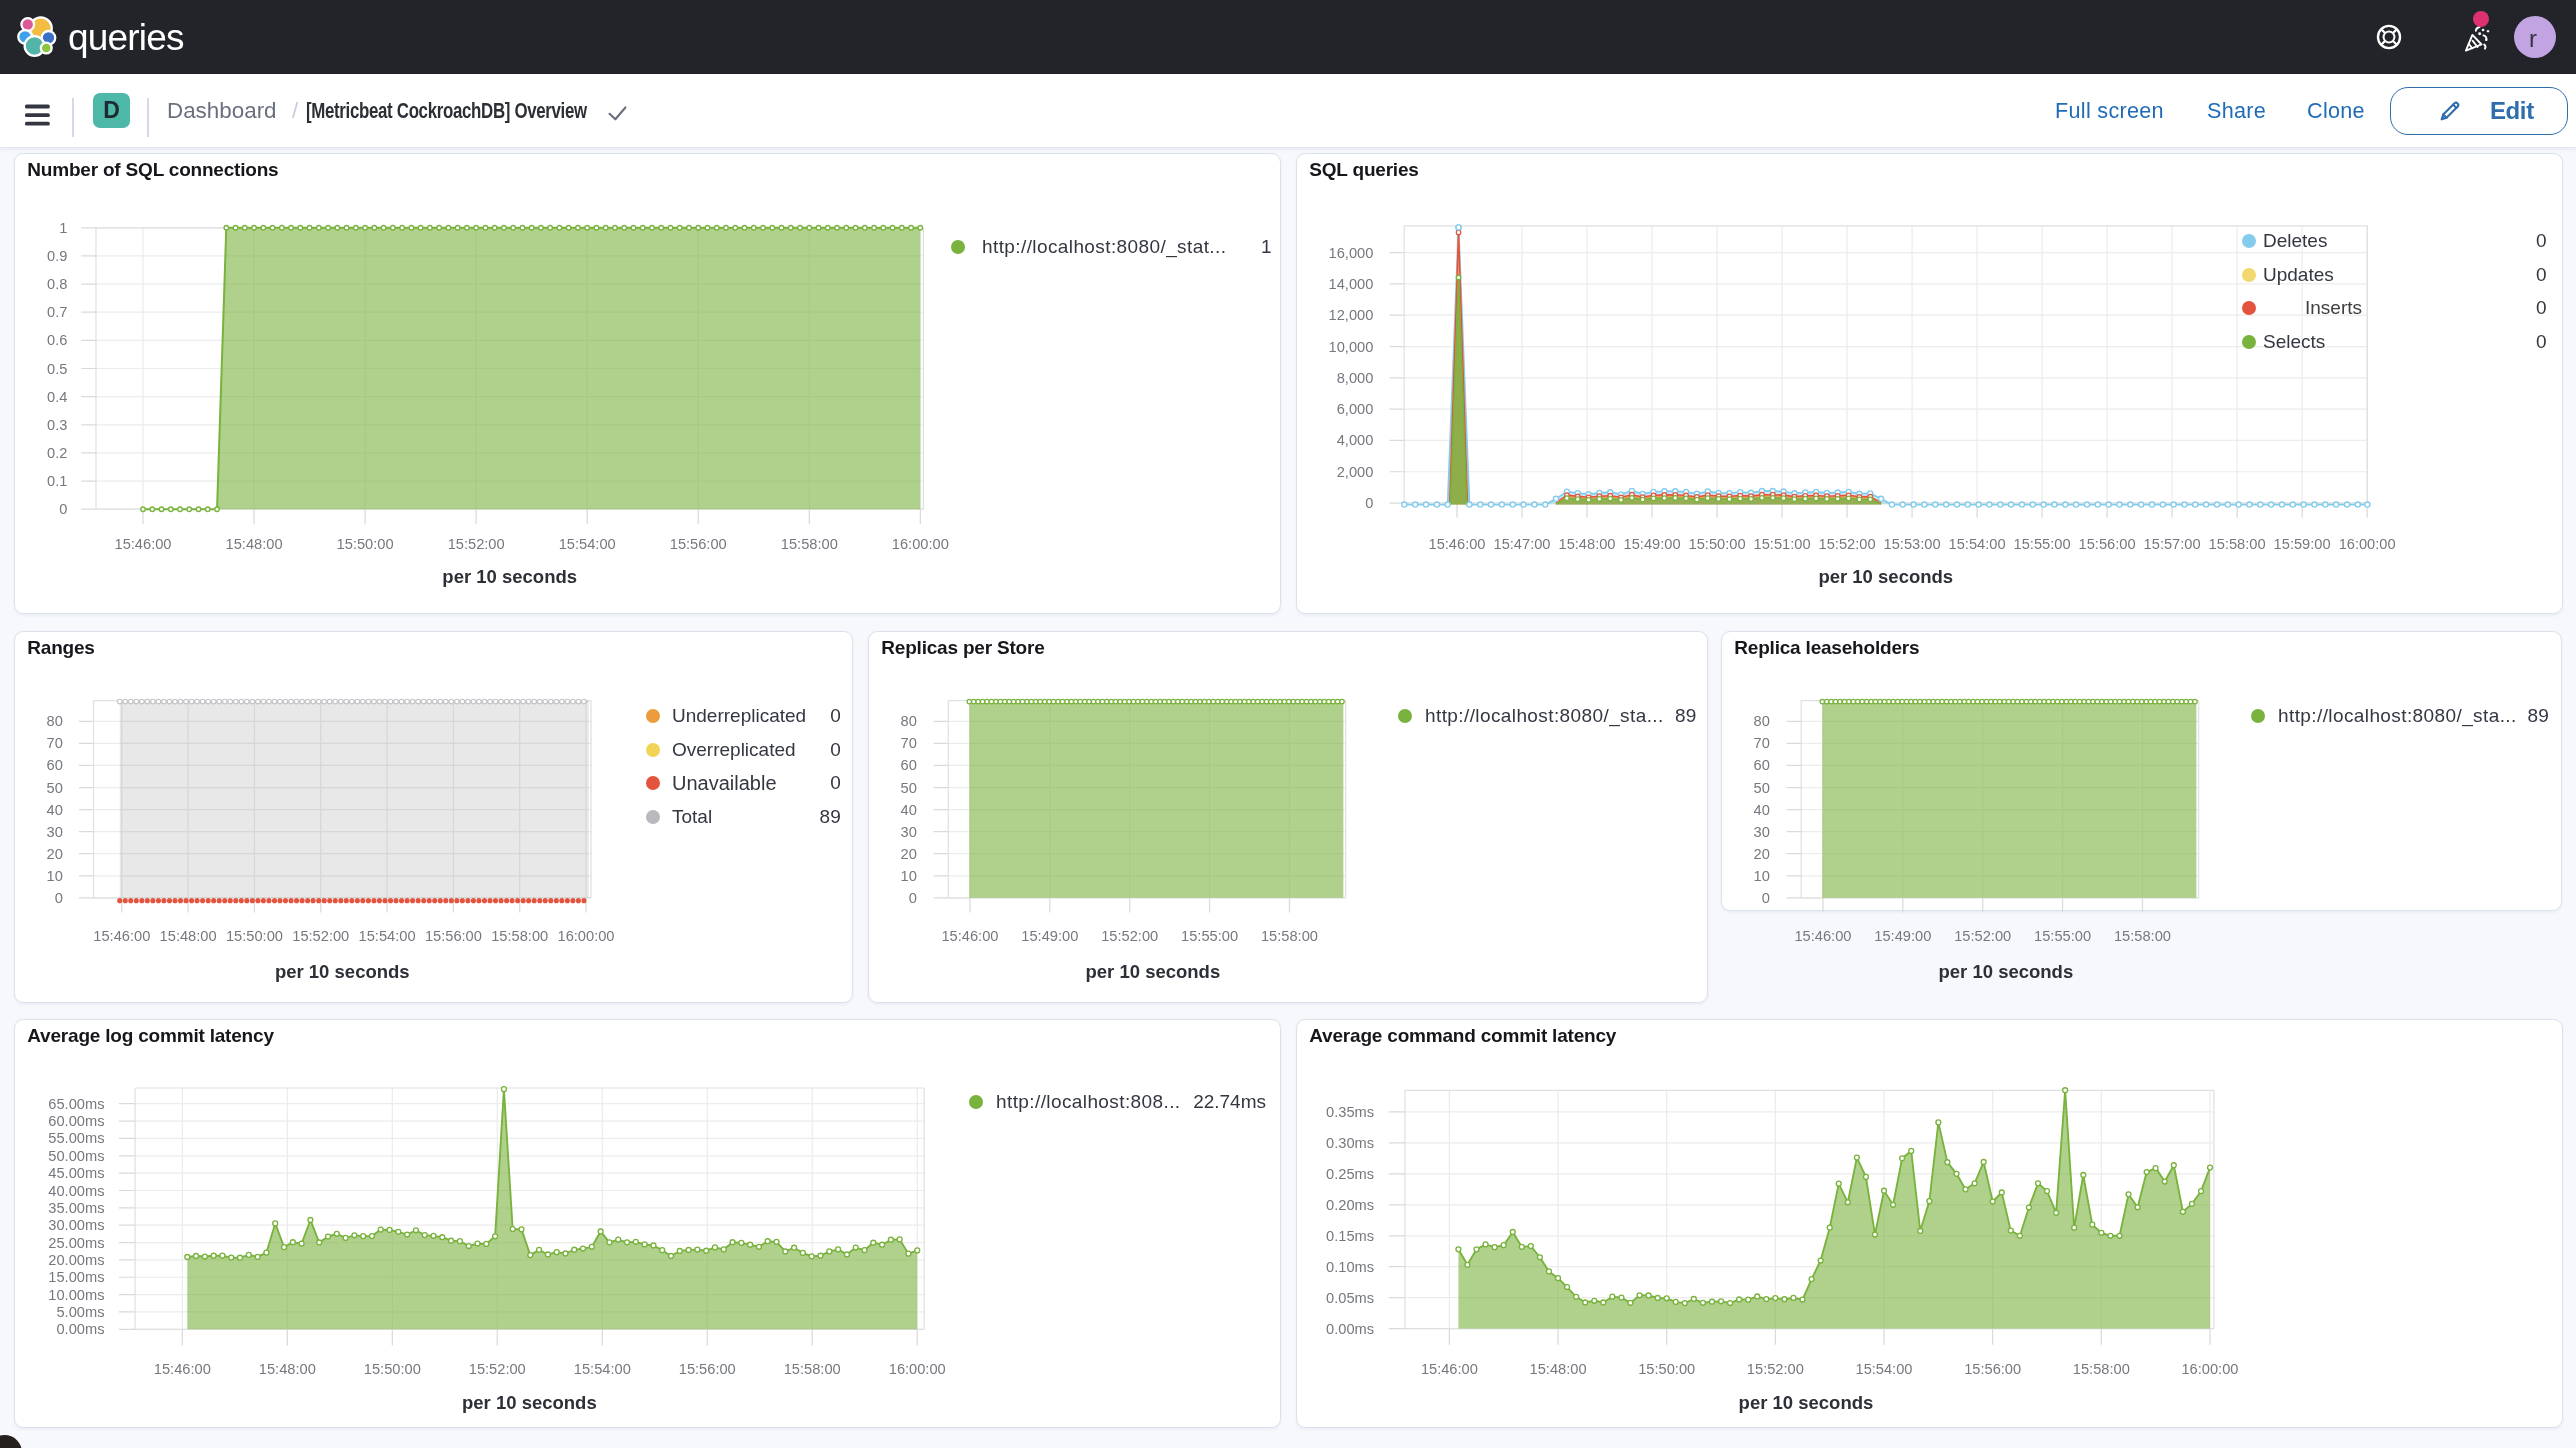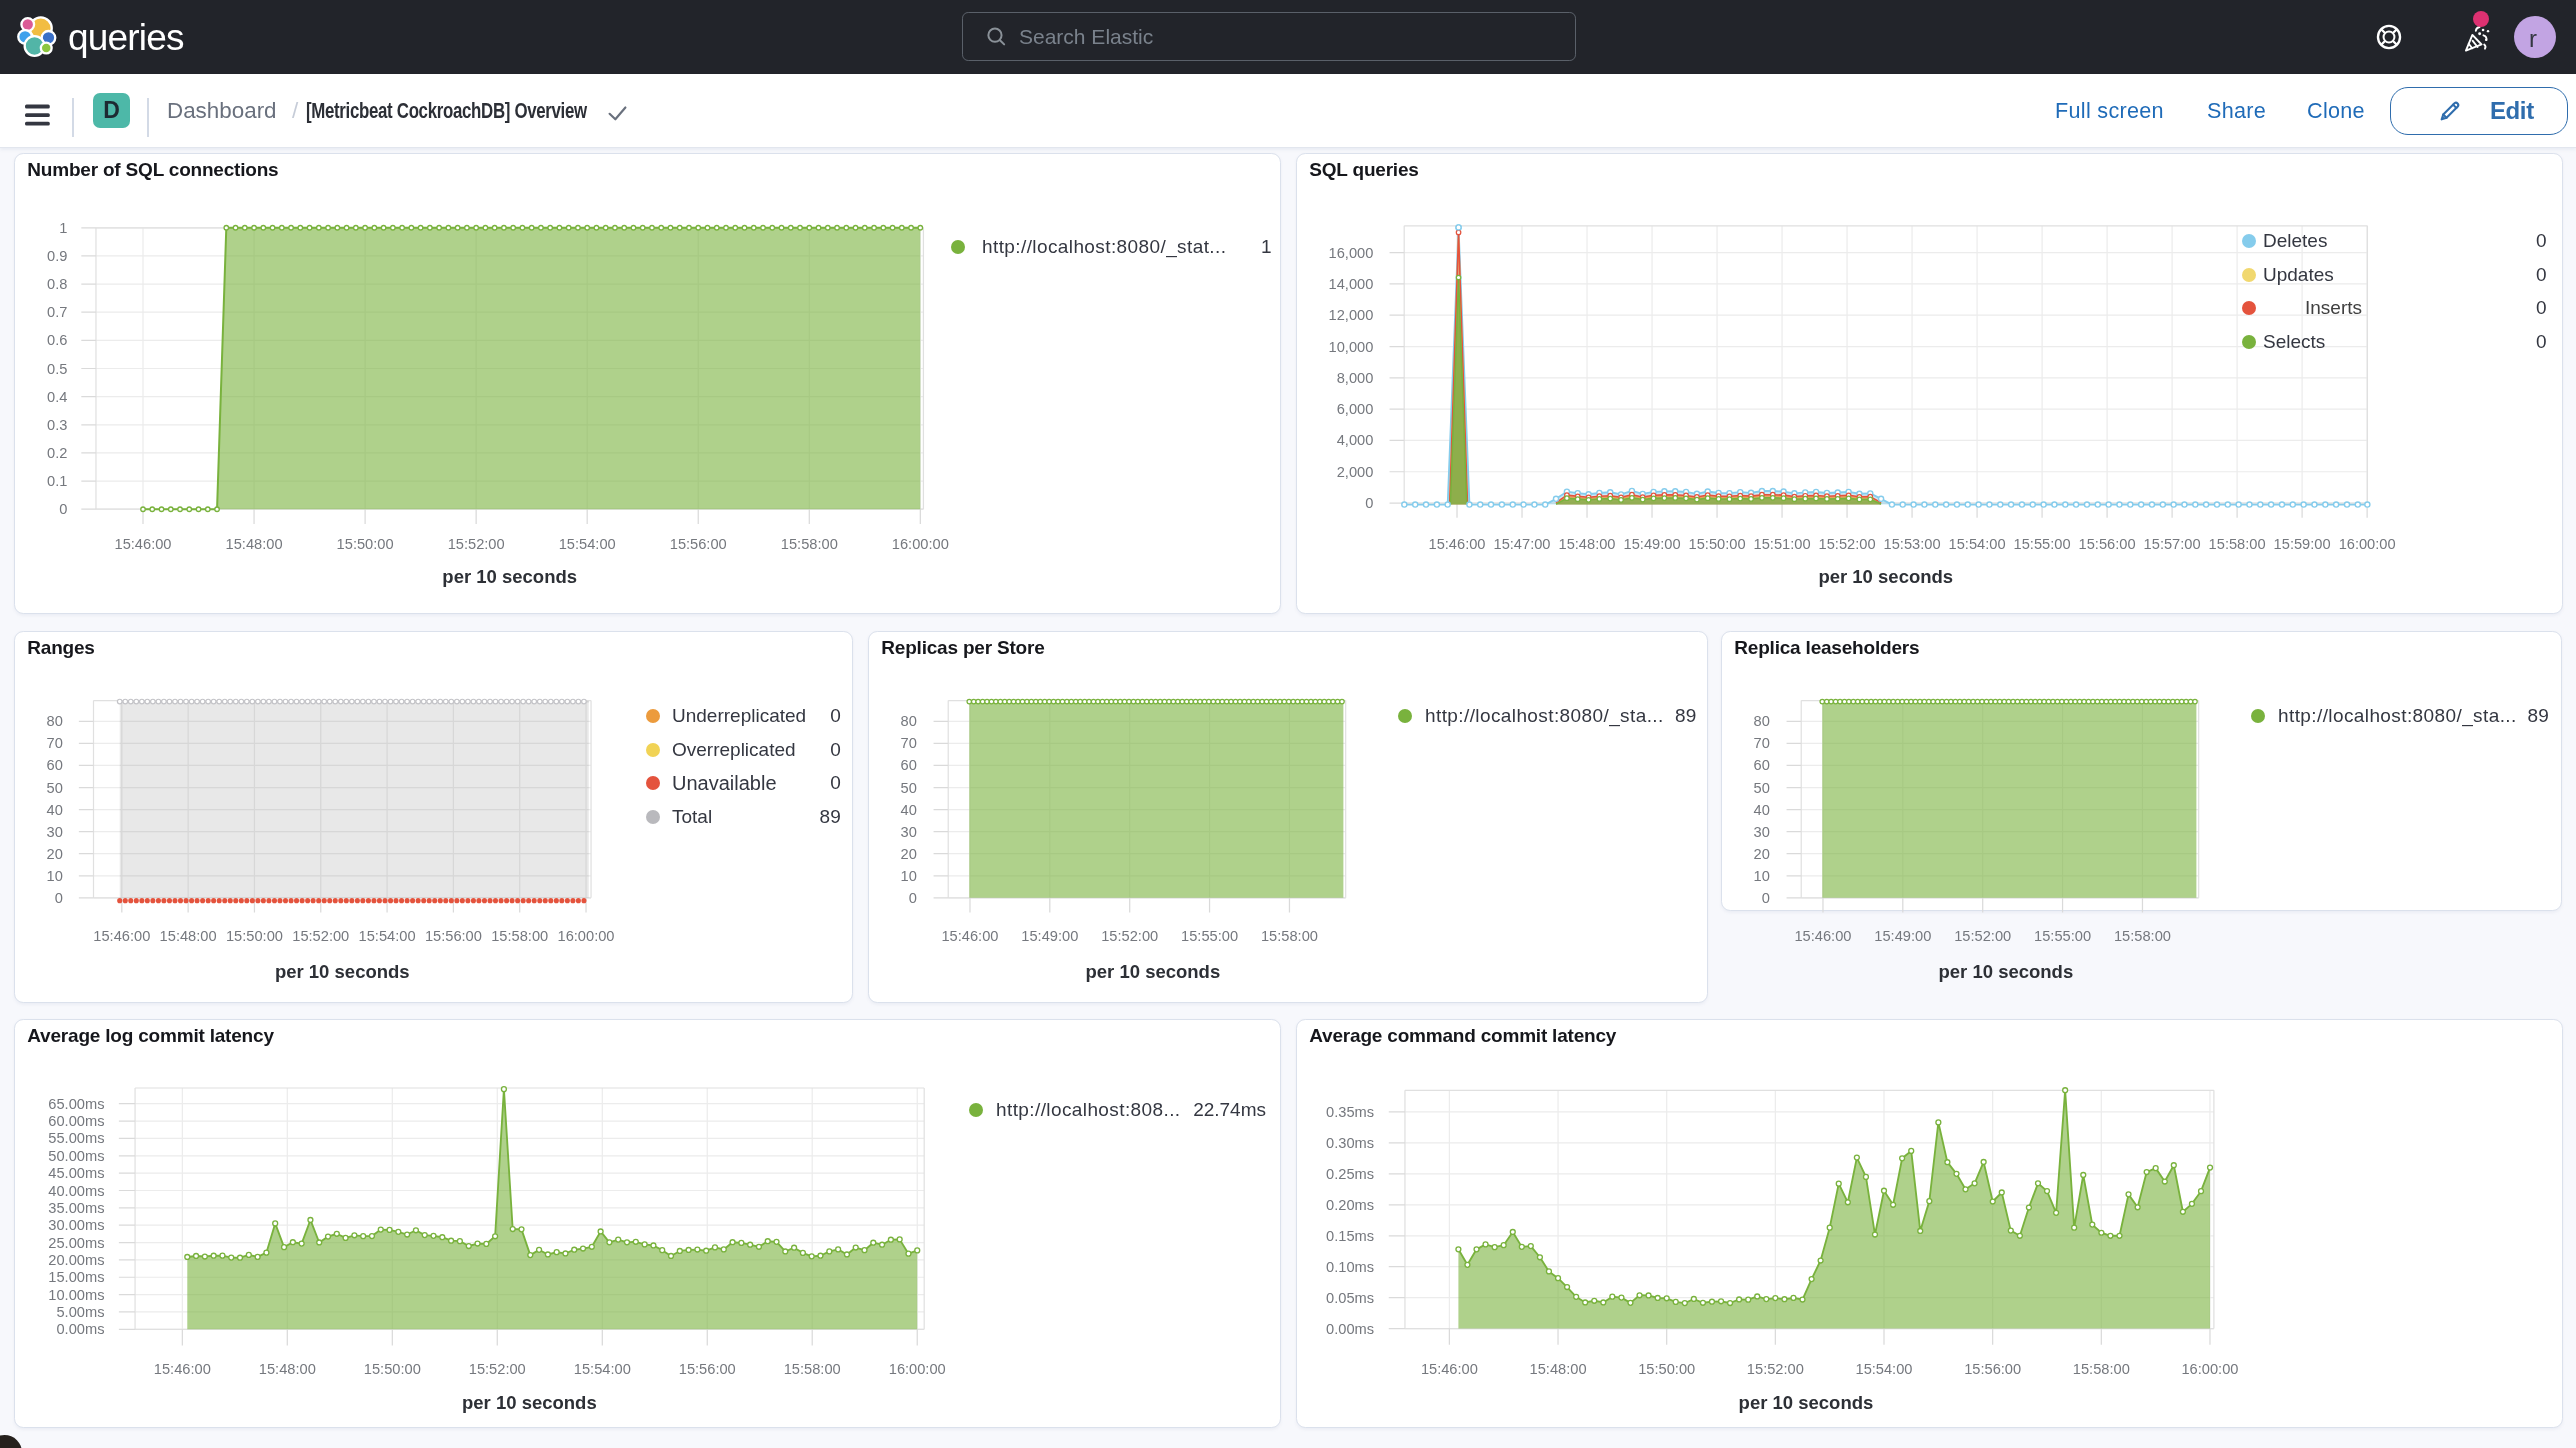--- a/index.html
+++ b/index.html
@@ -20,27 +20,20 @@
 <circle cx="60" cy="62.3" r="7" fill="#8cc63f" stroke="#22242b" stroke-width="4.5"></circle>
 <circle cx="52.9" cy="36.8" r="14.2" fill="#f2bd42" stroke="#fff" stroke-width="3"></circle>
 <circle cx="36" cy="31.8" r="8.2" fill="#db5a96" stroke="#fff" stroke-width="3"></circle>
 <circle cx="32.5" cy="47.8" r="8.8" fill="#3ea1ec" stroke="#fff" stroke-width="3"></circle>
 <circle cx="62.9" cy="49" r="8.8" fill="#3a70c8" stroke="#fff" stroke-width="3"></circle>
 <circle cx="44.8" cy="59.6" r="12.8" fill="#52b5a7" stroke="#fff" stroke-width="3"></circle>
 <circle cx="60" cy="62.3" r="7" fill="#8cc63f" stroke="#fff" stroke-width="3"></circle>
 </g>
     </svg>
 <div style="position:absolute;left:68px;top:17px;font-size:37px;color:#fff;letter-spacing:-0.8px">queries</div>
-<div style="position:absolute;left:962px;top:12.3px;width:614px;height:49px;border:1.5px solid #5a6069;border-radius:6.2px;">
-  <svg width="23" height="23" viewBox="0 0 30 30" style="position:absolute;left:21.6px;top:12.3px">
-        <circle cx="13" cy="12" r="8.6" fill="none" stroke="#8a9198" stroke-width="2.6"></circle>
-        <path d="M19.5 18.5 L25 24" stroke="#8a9198" stroke-width="2.6" stroke-linecap="round"></path>
-      </svg>
-  <span style="position:absolute;left:56px;top:50%;transform:translateY(-50%);font-size:21px;color:#7a828c">Search Elastic</span>
-</div>
 <svg width="28" height="28" viewBox="0 0 36 36" style="position:absolute;left:2375px;top:23px">
 <circle cx="18" cy="18" r="14.2" fill="none" stroke="#fff" stroke-width="3"></circle>
 <circle cx="18" cy="18" r="7.0" fill="none" stroke="#fff" stroke-width="2.6"></circle>
 <g stroke="#fff" stroke-width="3">
 <path d="M13.2 13.2 L8.3 8.3 M22.8 13.2 L27.7 8.3 M13.2 22.8 L8.3 27.7 M22.8 22.8 L27.7 27.7"></path>
 </g>
     </svg>
 <svg width="31" height="32" viewBox="0 0 40 42" style="position:absolute;left:2463px;top:21.6px">
 <g fill="none" stroke="#fff" stroke-width="2.5" stroke-linejoin="round" stroke-linecap="round">
 <path d="M12 17 L3.5 37.5 L24 29.5 Z"></path>
@@ -988,21 +981,21 @@
       <circle cx="1078.8" cy="303.9" r="3.2" fill="#fff" stroke="#79b23d" stroke-width="1.7"></circle>
       <circle cx="1090.2" cy="294.9" r="3.2" fill="#fff" stroke="#79b23d" stroke-width="1.7"></circle>
       <circle cx="1101.6" cy="298.3" r="3.2" fill="#fff" stroke="#79b23d" stroke-width="1.7"></circle>
       <circle cx="1113" cy="288.6" r="3.2" fill="#fff" stroke="#79b23d" stroke-width="1.7"></circle>
       <circle cx="1124.4" cy="291.2" r="3.2" fill="#fff" stroke="#79b23d" stroke-width="1.7"></circle>
       <circle cx="1135.8" cy="284.7" r="3.2" fill="#fff" stroke="#79b23d" stroke-width="1.7"></circle>
       <circle cx="1147.2" cy="284.3" r="3.2" fill="#fff" stroke="#79b23d" stroke-width="1.7"></circle>
       <circle cx="1158.6" cy="302.8" r="3.2" fill="#fff" stroke="#79b23d" stroke-width="1.7"></circle>
       <circle cx="1170" cy="298.6" r="3.2" fill="#fff" stroke="#79b23d" stroke-width="1.7"></circle>
     </svg>
-    <div style="position:absolute;top:65px;left:0;width:100%;height:34px;margin-top:8px;">
+    <div style="position:absolute;top:65px;left:0;width:100%;height:34px;">
       <span style="position:absolute;left:954px;top:50%;margin-top:-7px;width:14px;height:14px;border-radius:50%;background:#79b23d"></span>
       <span style="position:absolute;left:981px;top:50%;transform:translateY(-50%);font-size:19px;color:#343741;white-space:nowrap"><span style="letter-spacing:0.4px">http://localhost:808...</span></span>
       <span style="position:absolute;right:14px;top:50%;transform:translateY(-50%);font-size:19px;color:#343741">22.74ms</span>
     </div>
   </div>
 <div class="panel" style="left:1296px;top:1019px;width:1267px;height:409px">
     <div class="pt">Average command commit latency</div>
     <svg width="1267" height="409" viewBox="0 0 1643 530" xmlns="http://www.w3.org/2000/svg" style="position:absolute;left:0;top:0">
       <path d="M140 400H1189 M140 359.9H1189 M140 319.7H1189 M140 279.6H1189 M140 239.4H1189 M140 199.3H1189 M140 159.2H1189 M140 119H1189 M197.6 91V400 M338.5 91V400 M479.4 91V400 M620.3 91V400 M761.2 91V400 M902.1 91V400 M1043 91V400 M1183.9 91V400" stroke="#ececec" stroke-width="1.6" fill="none"></path>
       <path d="M140 91V400 M1189 91V400 M140 91H1189 M140 400H1189" stroke="#e0e0e0" stroke-width="1.6" fill="none"></path>

